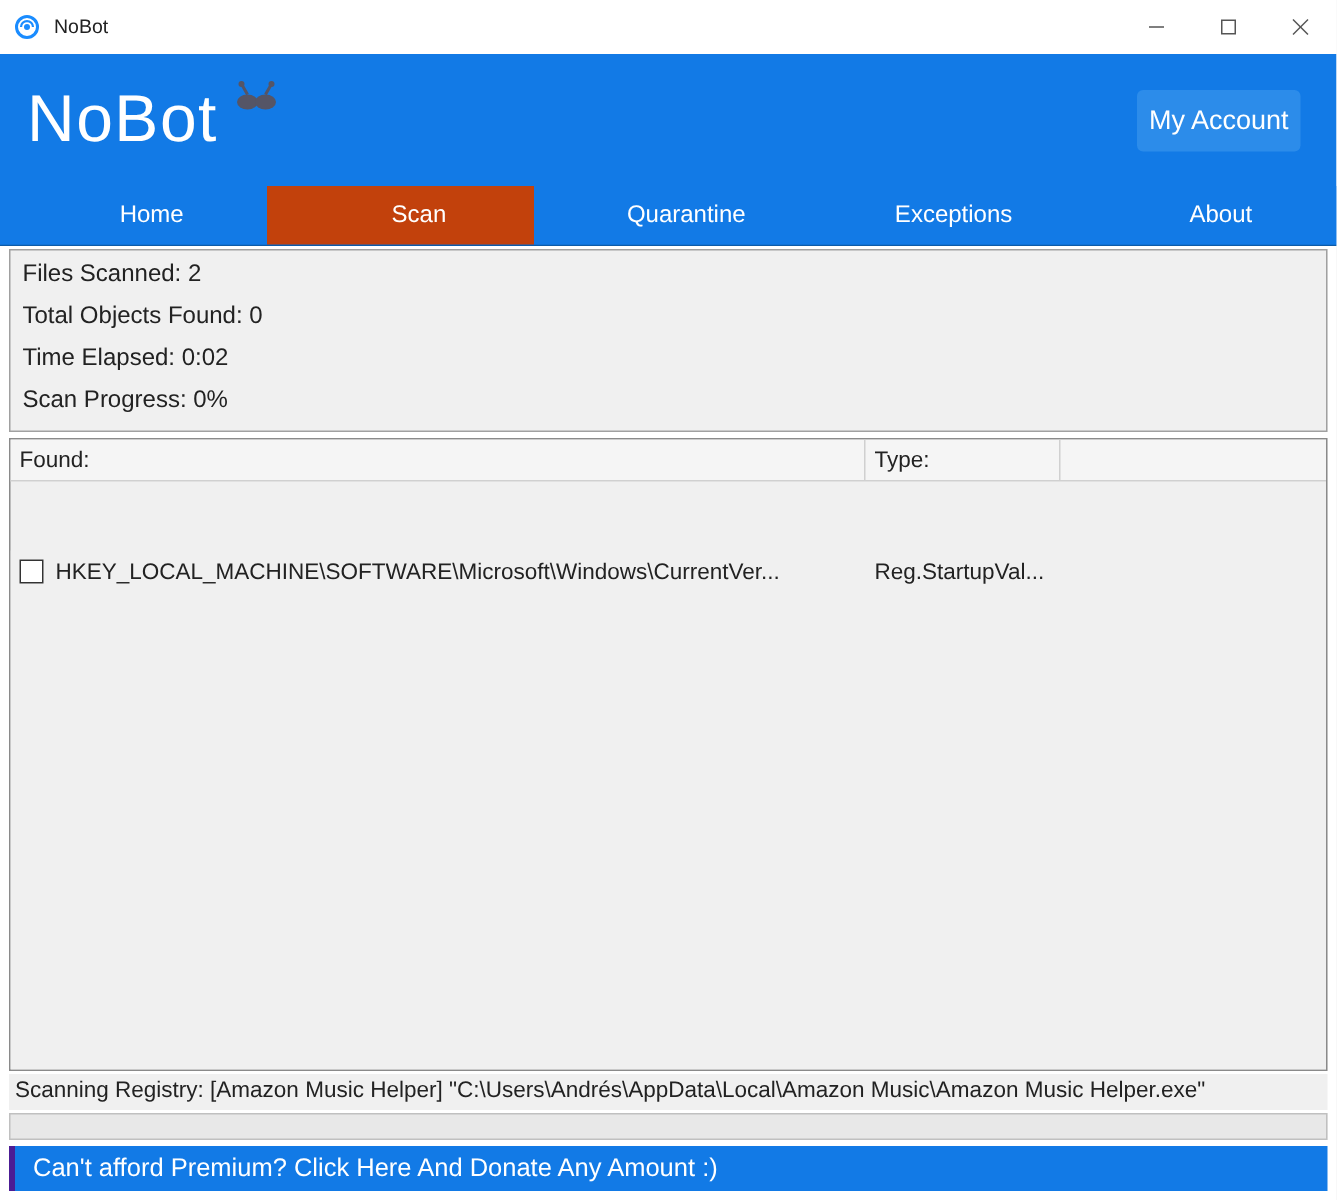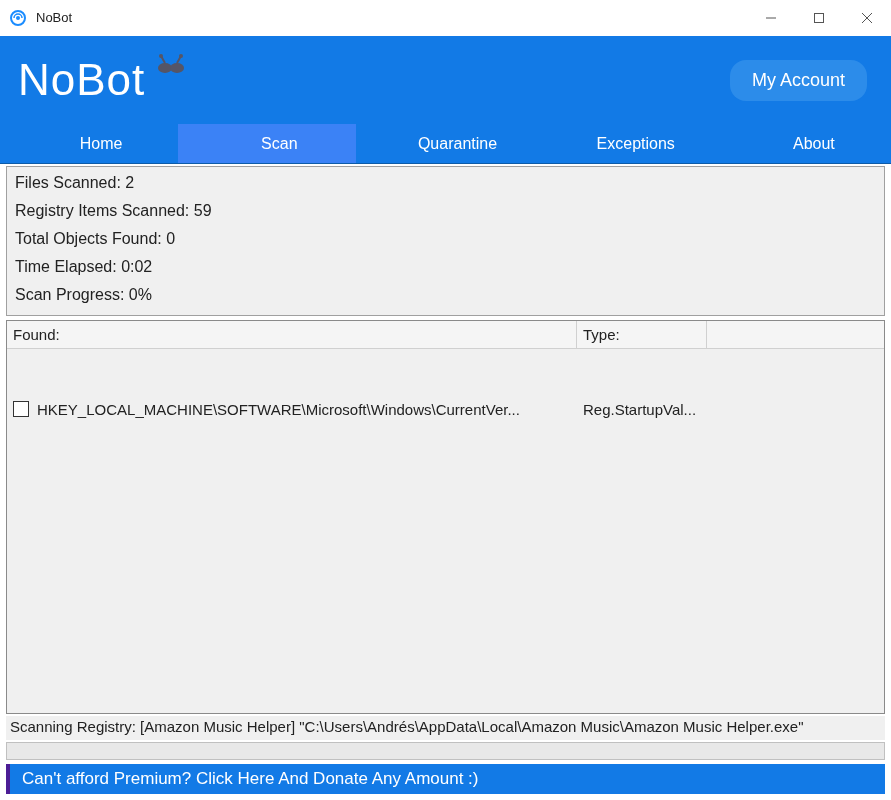--- a/index.html
+++ b/index.html
@@ -72,23 +72,23 @@
       letter-spacing: 1px;
     }
     .logo-icon {
       margin-left: 8px;
       margin-top: -20px;
     }
     .my-account-btn {
       background: #2c8cea;
       color: #fff;
       font-size: 18px;
-      padding: 10px 22px;
+      padding: 10px 8px;
       border: none;
-      border-radius: 16px;
+      border-radius: 4px;
       cursor: pointer;
     }
     
     .nav {
       background: #127ae6;
       display: flex;
       height: 40px;
       border-bottom: 1px solid #0d5ba8;
     }
     .nav-tab {
@@ -96,21 +96,21 @@
       color: #fff;
       font-size: 16px;
       display: flex;
       align-items: center;
       justify-content: center;
       cursor: pointer;
       background: #127ae6;
       padding-left: 24px;
     }
     .nav-tab.active {
-      background: #3b82f6;
+      background: #c2410c;
     }
     
     .info-panel {
       background: #f0f0f0;
       border: 1px solid #a0a0a0;
       margin: 2px 6px 2px 6px;
       padding: 2px 8px 6px 8px;
     }
     .info-title {
       font-size: 16px;
@@ -278,24 +278,20 @@
   <div class="nav-tab">Exceptions</div>
   <div class="nav-tab">About</div>
 </div>
 
 <div class="info-panel">
   <div class="info-row">
     <span>Files Scanned:</span>
     <span>2</span>
   </div>
   <div class="info-row">
-    <span>Registry Items Scanned:</span>
-    <span>59</span>
-  </div>
-  <div class="info-row">
     <span>Total Objects Found:</span>
     <span>0</span>
   </div>
   <div class="info-row">
     <span>Time Elapsed:</span>
     <span>0:02</span>
   </div>
   <div class="info-row">
     <span>Scan Progress:</span>
     <span>0%</span>

